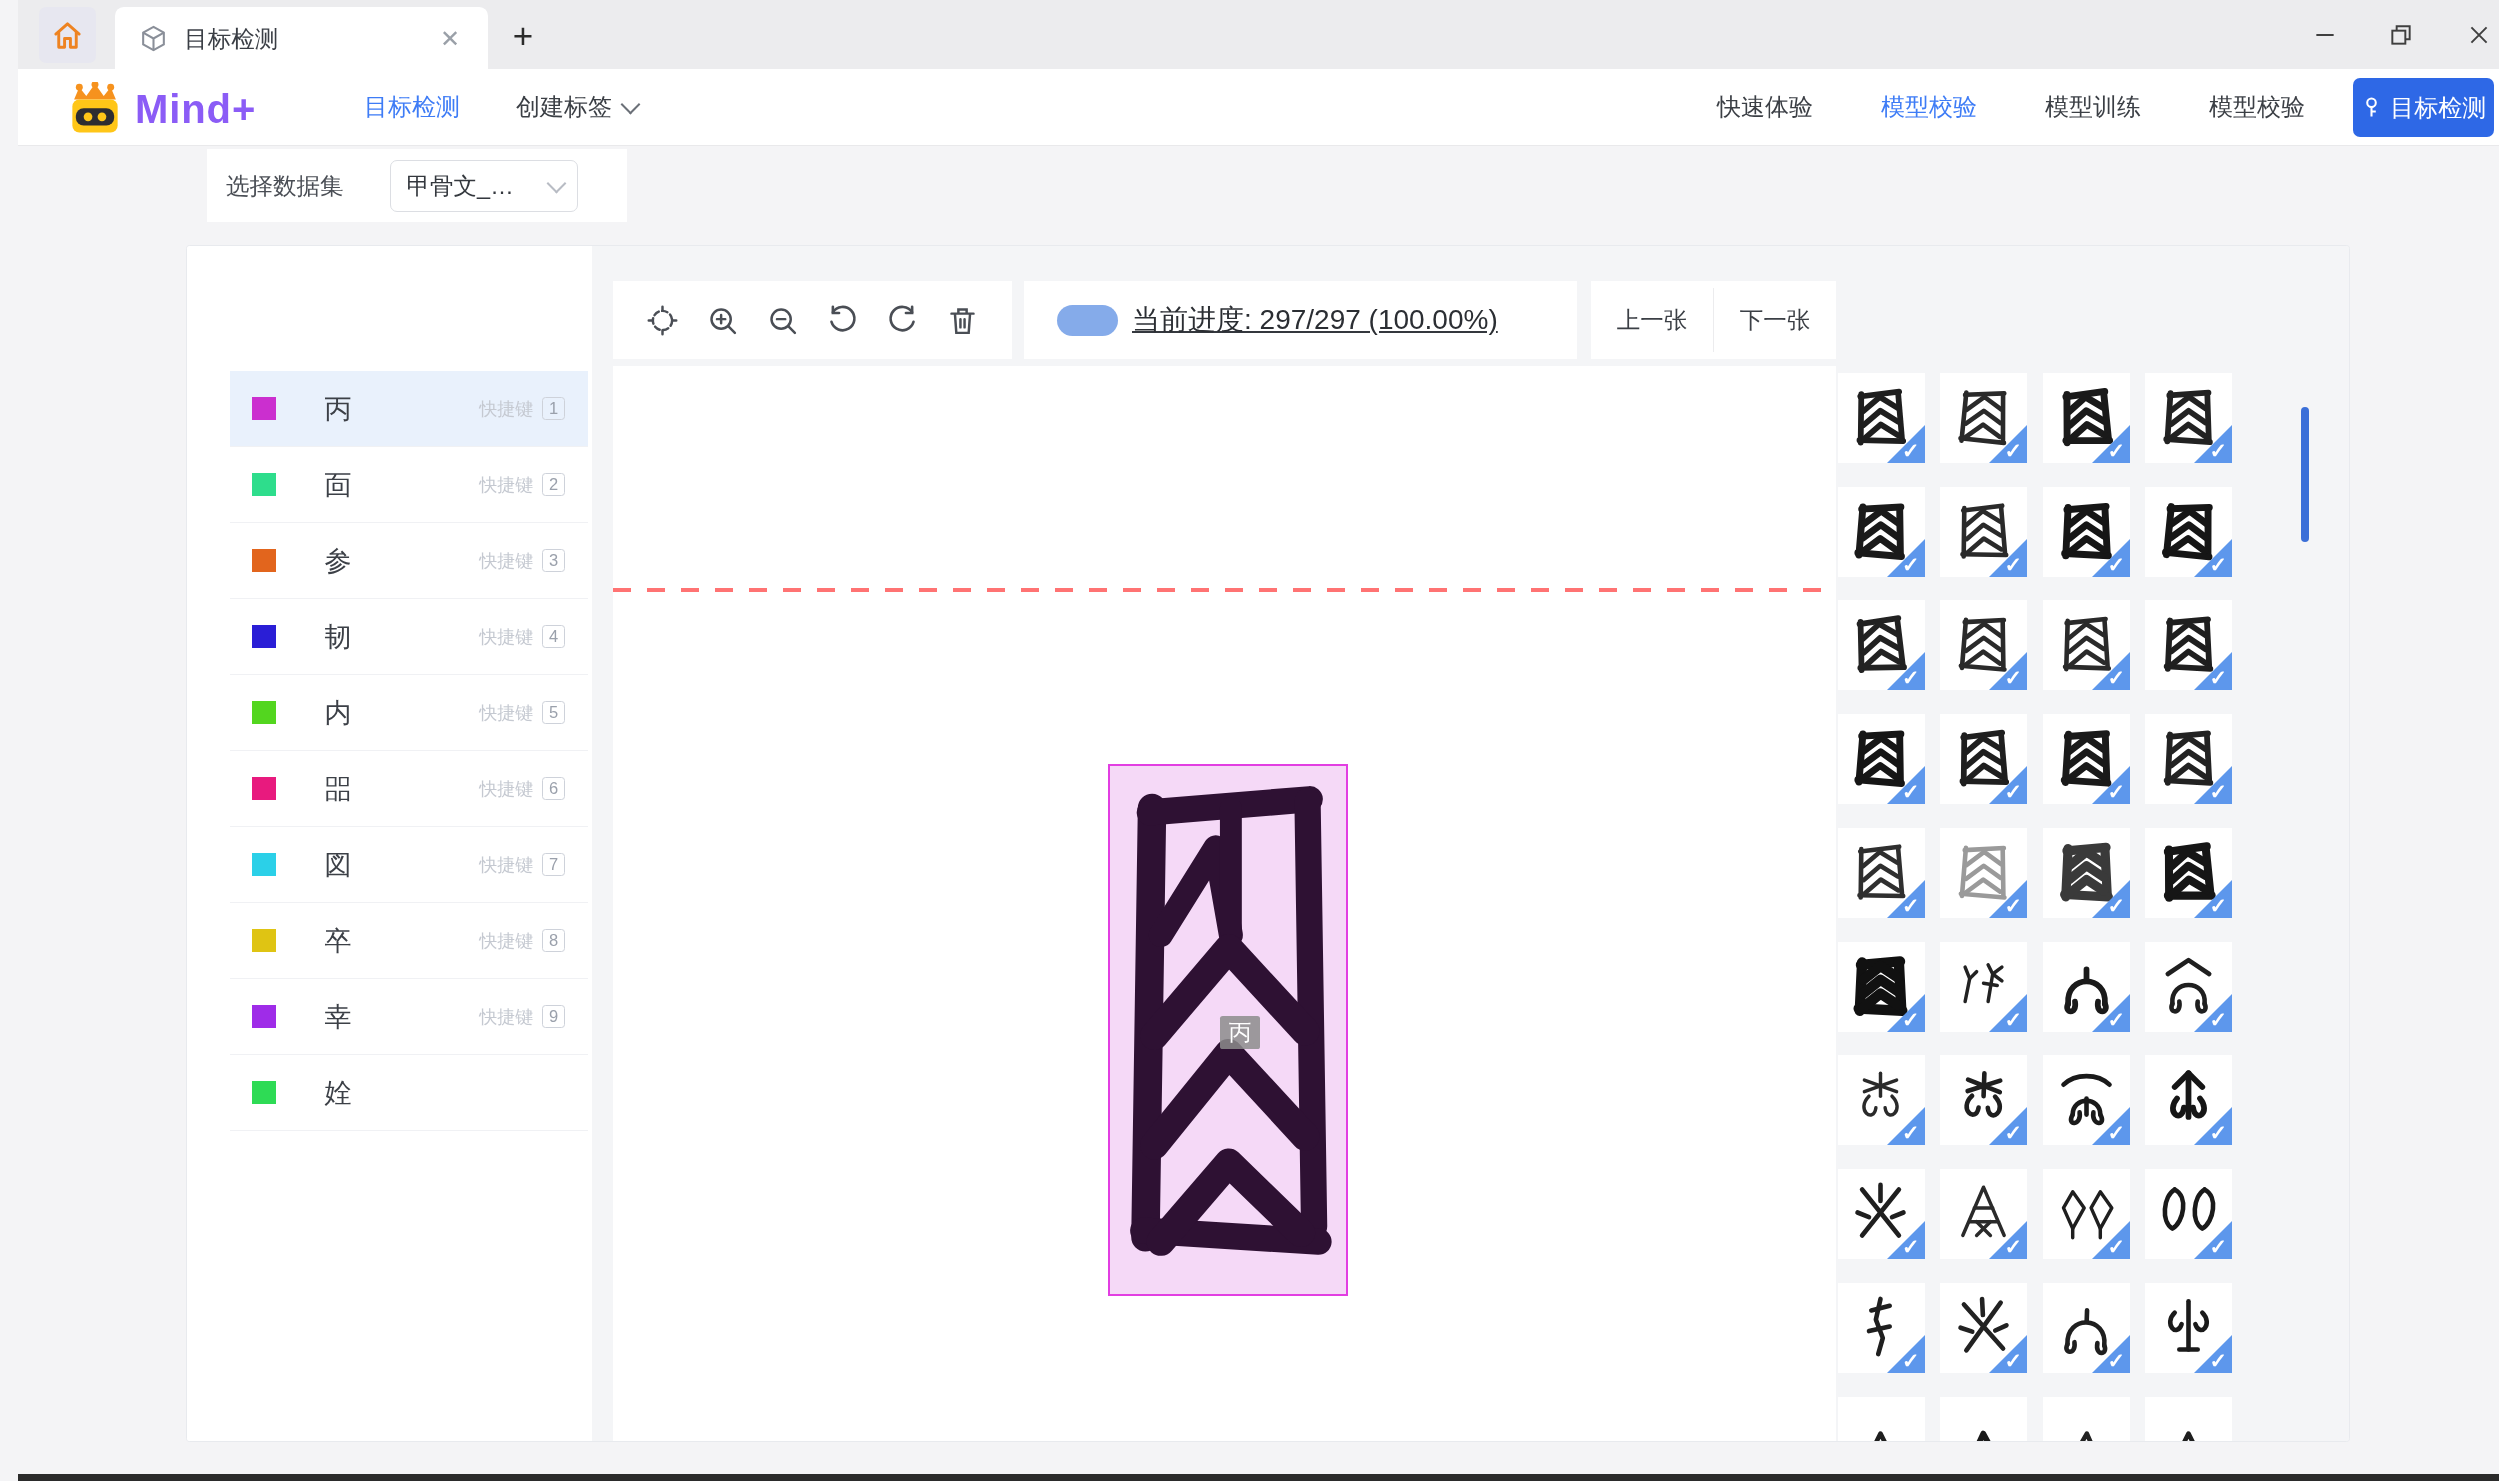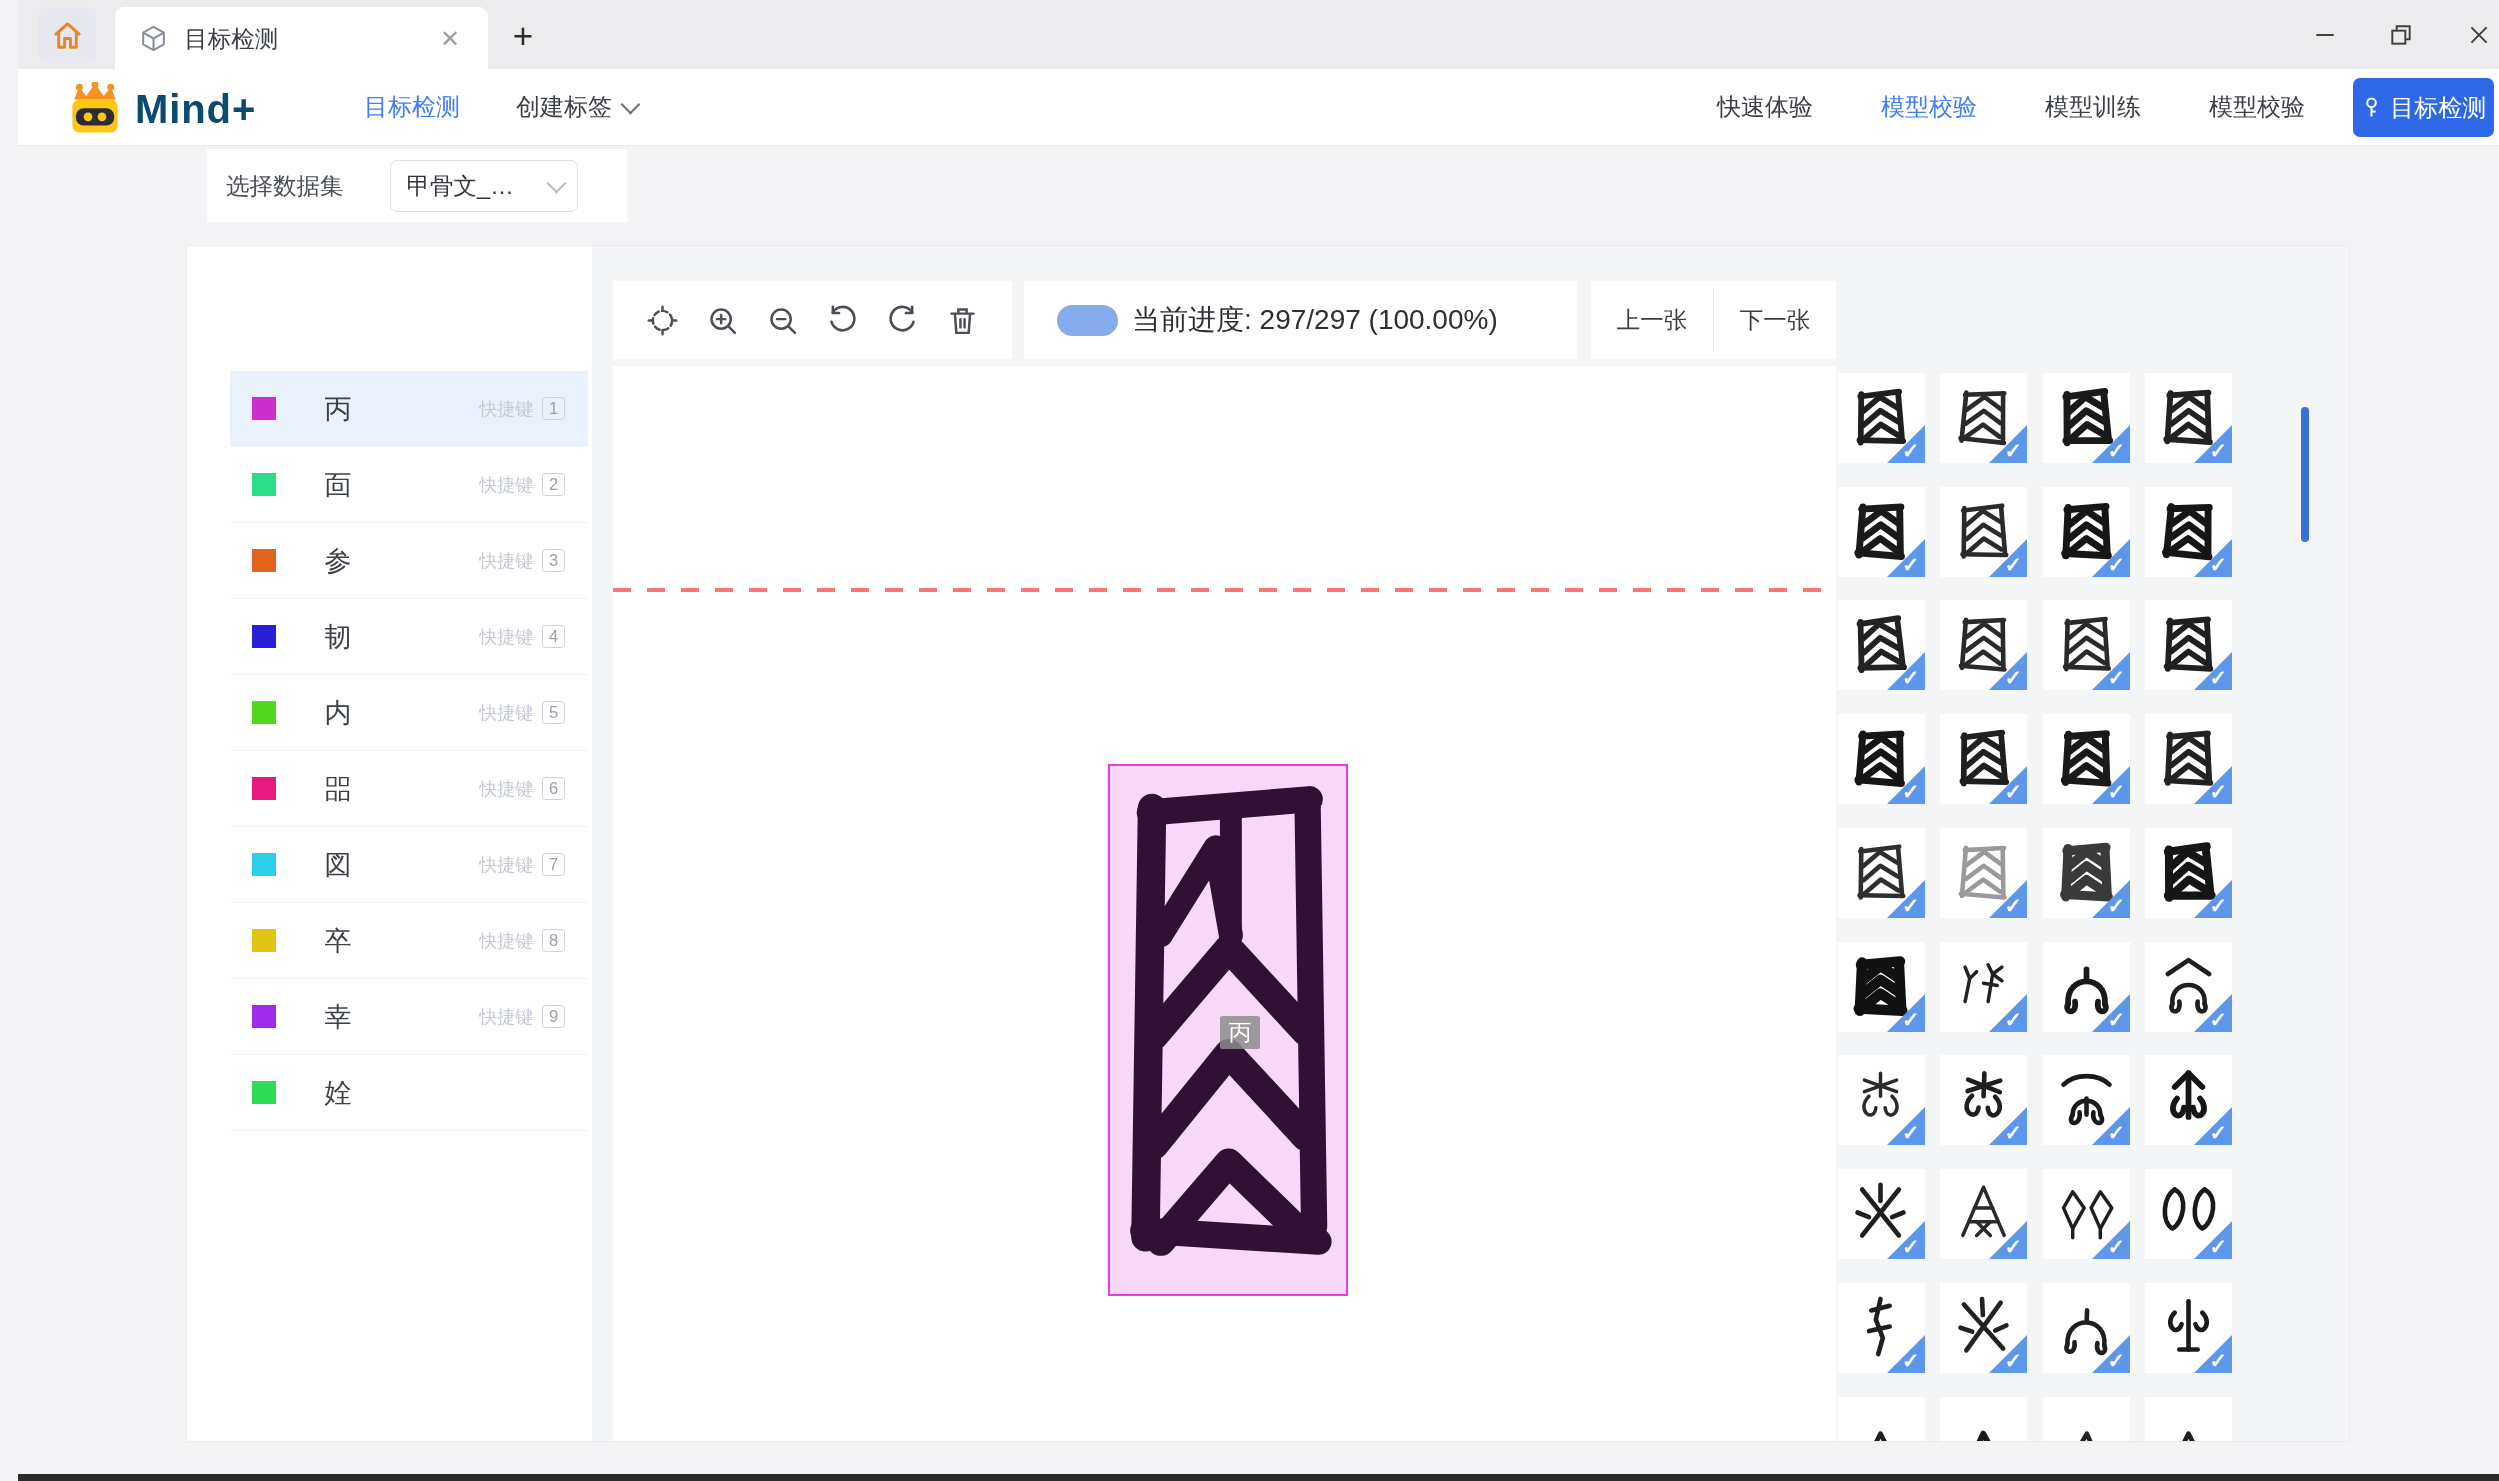--- a/index.html
+++ b/index.html
@@ -20,21 +20,21 @@
   #tab .cube { margin-right:15.6px; }
   #tab-title { font-size:23.5px; color:#3a3e45; flex:1; }
   #tab-close { font-size:24px; color:#9aa0a8; cursor:pointer; padding:0 5.2px; }
   #tab-plus { left:486px; top:17.4px; width:38px; height:38px; font-size:35px; color:#2b2b2b; display:flex; align-items:center; justify-content:center; cursor:pointer; }
   .winctl { top:0; width:75px; height:69px; display:flex; align-items:center; justify-content:center; color:#3f3f3f; cursor:pointer; }
   #win-min { left:2269px; } #win-restore { left:2345px; } #win-close { left:2423px; }
 
   
   #header { left:0; top:69px; width:2500px; height:77px; background:#ffffff; border-bottom:0.9px solid #e9e9eb; }
   #logo { left:49px; top:81px; height:56px; display:flex; align-items:center; cursor:pointer; }
-  #brand { font-size:40px; font-weight:bold; color:#0c4a6e; margin-left:12px; letter-spacing:0.9px; }
+  #brand { font-size:40px; font-weight:bold; color:#8b5cf6; margin-left:12px; letter-spacing:0.9px; }
   .nav-item { font-size:24px; color:#3b3f45; cursor:pointer; display:flex; align-items:center; gap:8.7px; }
   .nav-item.active { color:#3e7cf6; }
   #nav-left { left:346px; top:69px; height:76px; display:flex; align-items:center; gap:56px; }
   #nav-right { top:69px; left:1699px; height:76px; display:flex; align-items:center; gap:68px; }
   .chev { width:14px; height:14px; border-right:2.6px solid #6b7078; border-bottom:2.6px solid #6b7078; transform:rotate(45deg) translateY(-3.5px); }
   #adv-btn { left:2335px; top:78px; width:141px; height:59px; background:#2e68e6; border-radius:7px; color:#fff; font-size:24px; display:flex; align-items:center; justify-content:center; gap:8.7px; cursor:pointer; }
 
   
   #dataset-band { left:189px; top:149px; width:420px; height:73px; background:#ffffff; }
   #dataset-label { left:208px; top:149px; height:73px; display:flex; align-items:center; font-size:23.5px; color:#4a4e55; }
@@ -53,21 +53,21 @@
   .label-row.selected { background:#e9f1fc; }
   .swatch { width:23.5px; height:23.5px; margin-right:49px; flex:none; }
   .label-char { font-size:27px; color:#3c4047; flex:1; }
   .sc-group { display:flex; align-items:center; gap:8.7px; }
   .sc-text { font-size:18px; color:#c5c9d1; }
   .sc-key { width:23.5px; height:23.5px; border:0.9px solid #ced2da; border-radius:3.5px; font-size:16.5px; color:#9aa0ab; display:flex; align-items:center; justify-content:center; }
 
   
   #toolbar-panel { left:426px; top:35px; width:399px; height:78px; display:flex; align-items:center; justify-content:space-around; padding:0 19px; }
   .tool-btn { width:38px; height:38px; display:flex; align-items:center; justify-content:center; cursor:pointer; }
-  #progress-panel { left:837px; top:35px; width:553px; height:78px; display:flex; align-items:center; padding-left:33px; }
+  #progress-panel { left:837px; top:35px; width:553px; height:78px; display:flex; align-items:center; padding-left:33px;text-decoration:underline; }
   #progress-pill { width:61px; height:31px; border-radius:15.6px; background:#85abea; margin-right:14px; flex:none; }
   #progress-text { font-size:28px; font-weight:500; color:#2b2e33; white-space:nowrap; }
   #pager-panel { left:1404px; top:35px; width:245px; height:78px; display:flex; }
   .pager-btn { flex:1; display:flex; align-items:center; justify-content:center; font-size:23.5px; color:#3b3f45; cursor:pointer; }
   #pager-divider { width:0.9px; background:#ececee; margin:7px 0; }
 
   
   #filters { position:absolute; left:1655px; top:38px; height:71px; display:flex; gap:19px; }
   .filter-btn { height:71px; border:0.9px solid #d8dade; border-radius:3.5px; background:#fff; font-size:22.6px; color:#3b3f45; display:flex; align-items:center; justify-content:center; padding:0 26px; cursor:pointer; white-space:nowrap; }
   .filter-btn.active { background:#3a72de; border-color:#3a72de; color:#fff; }

